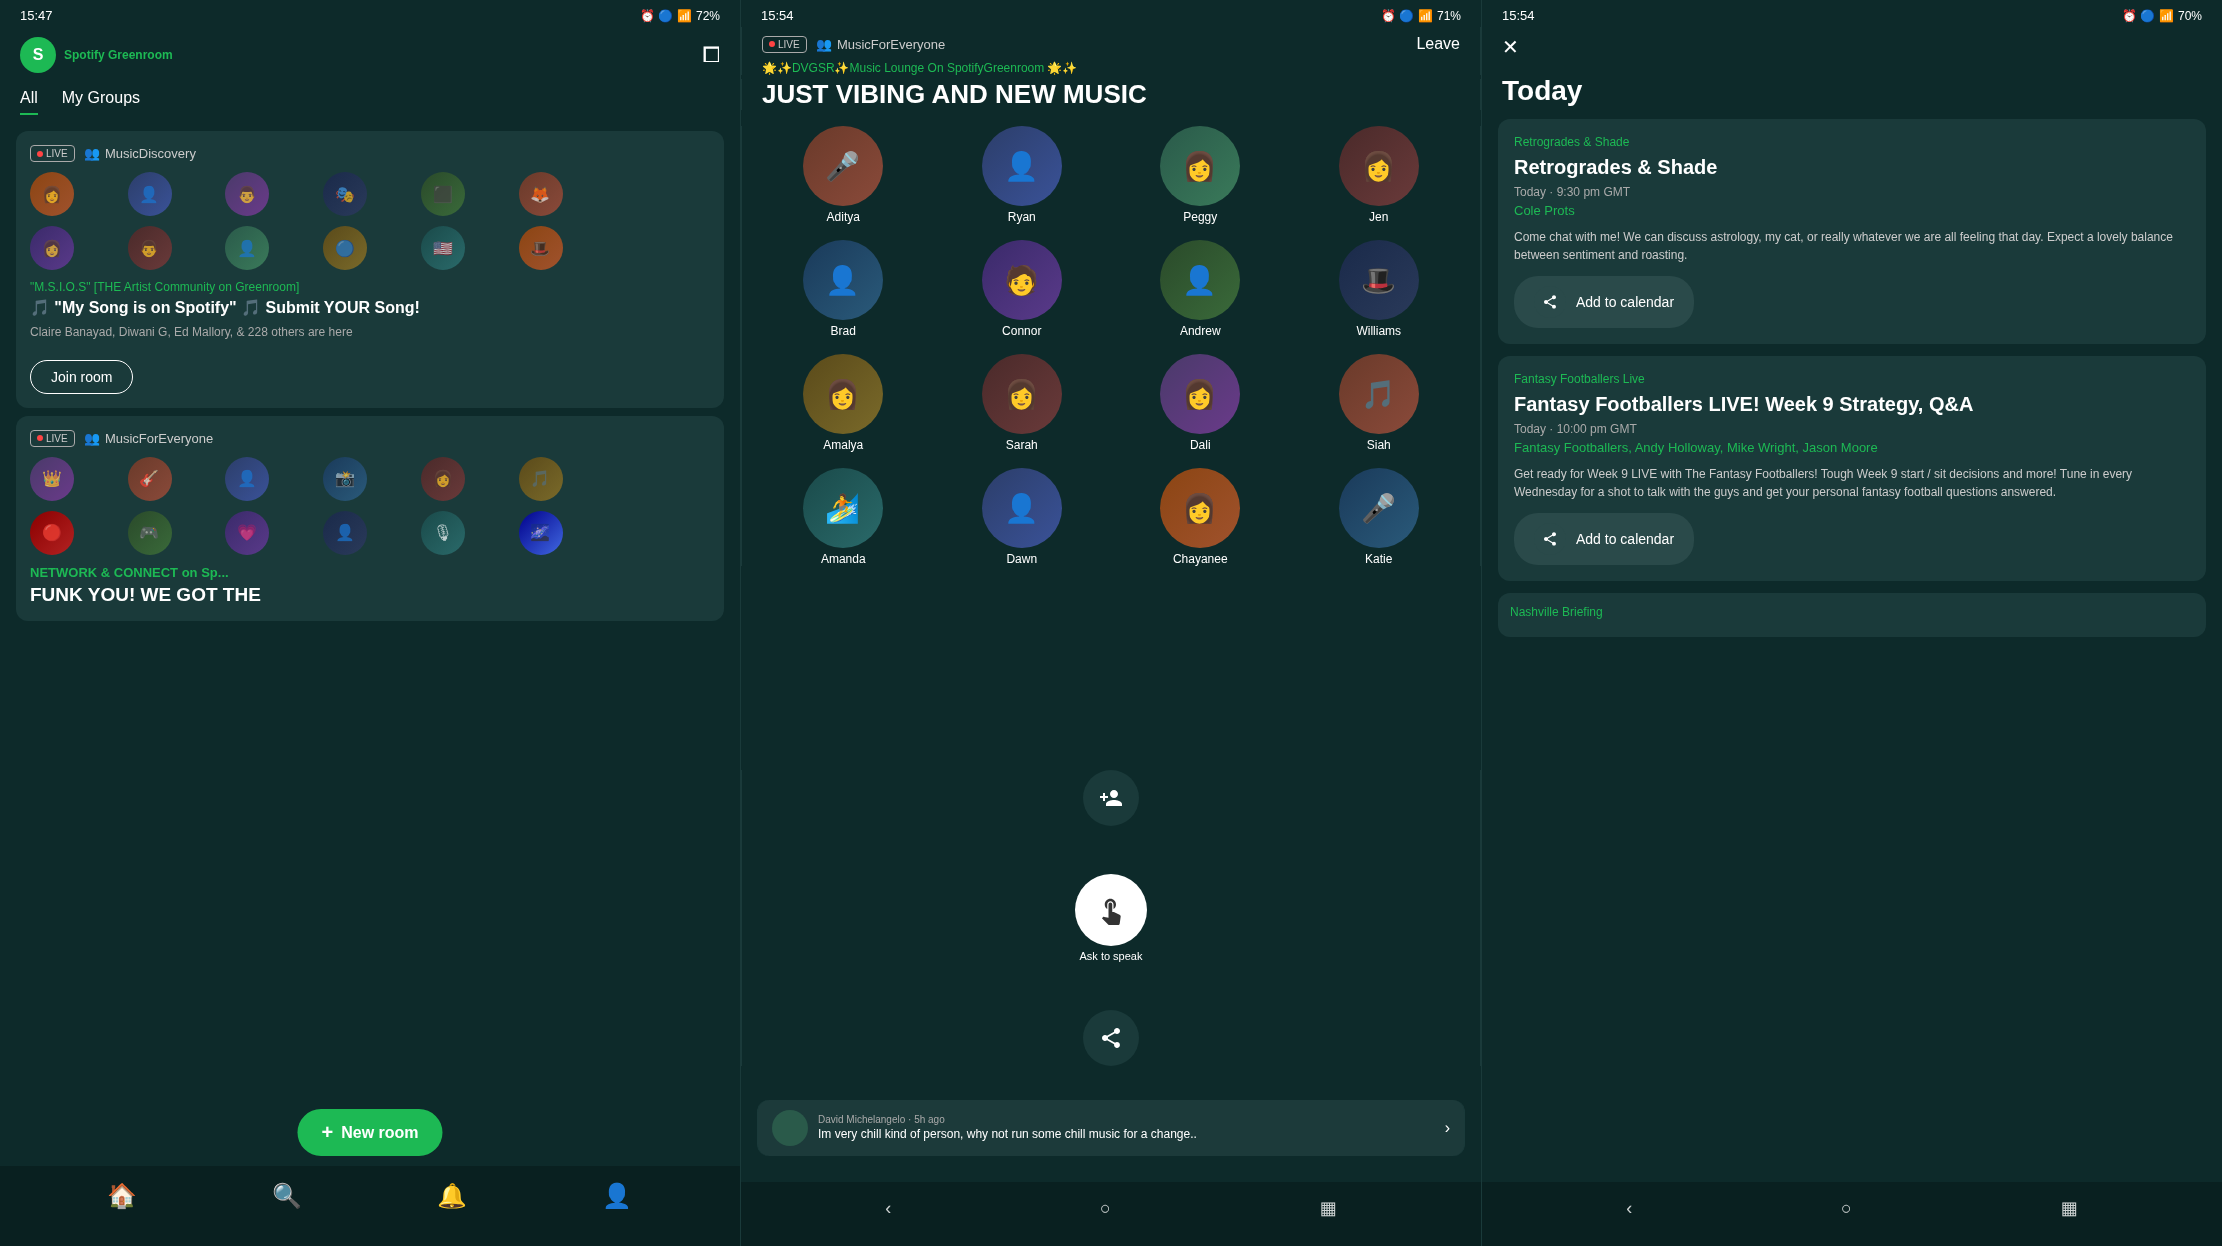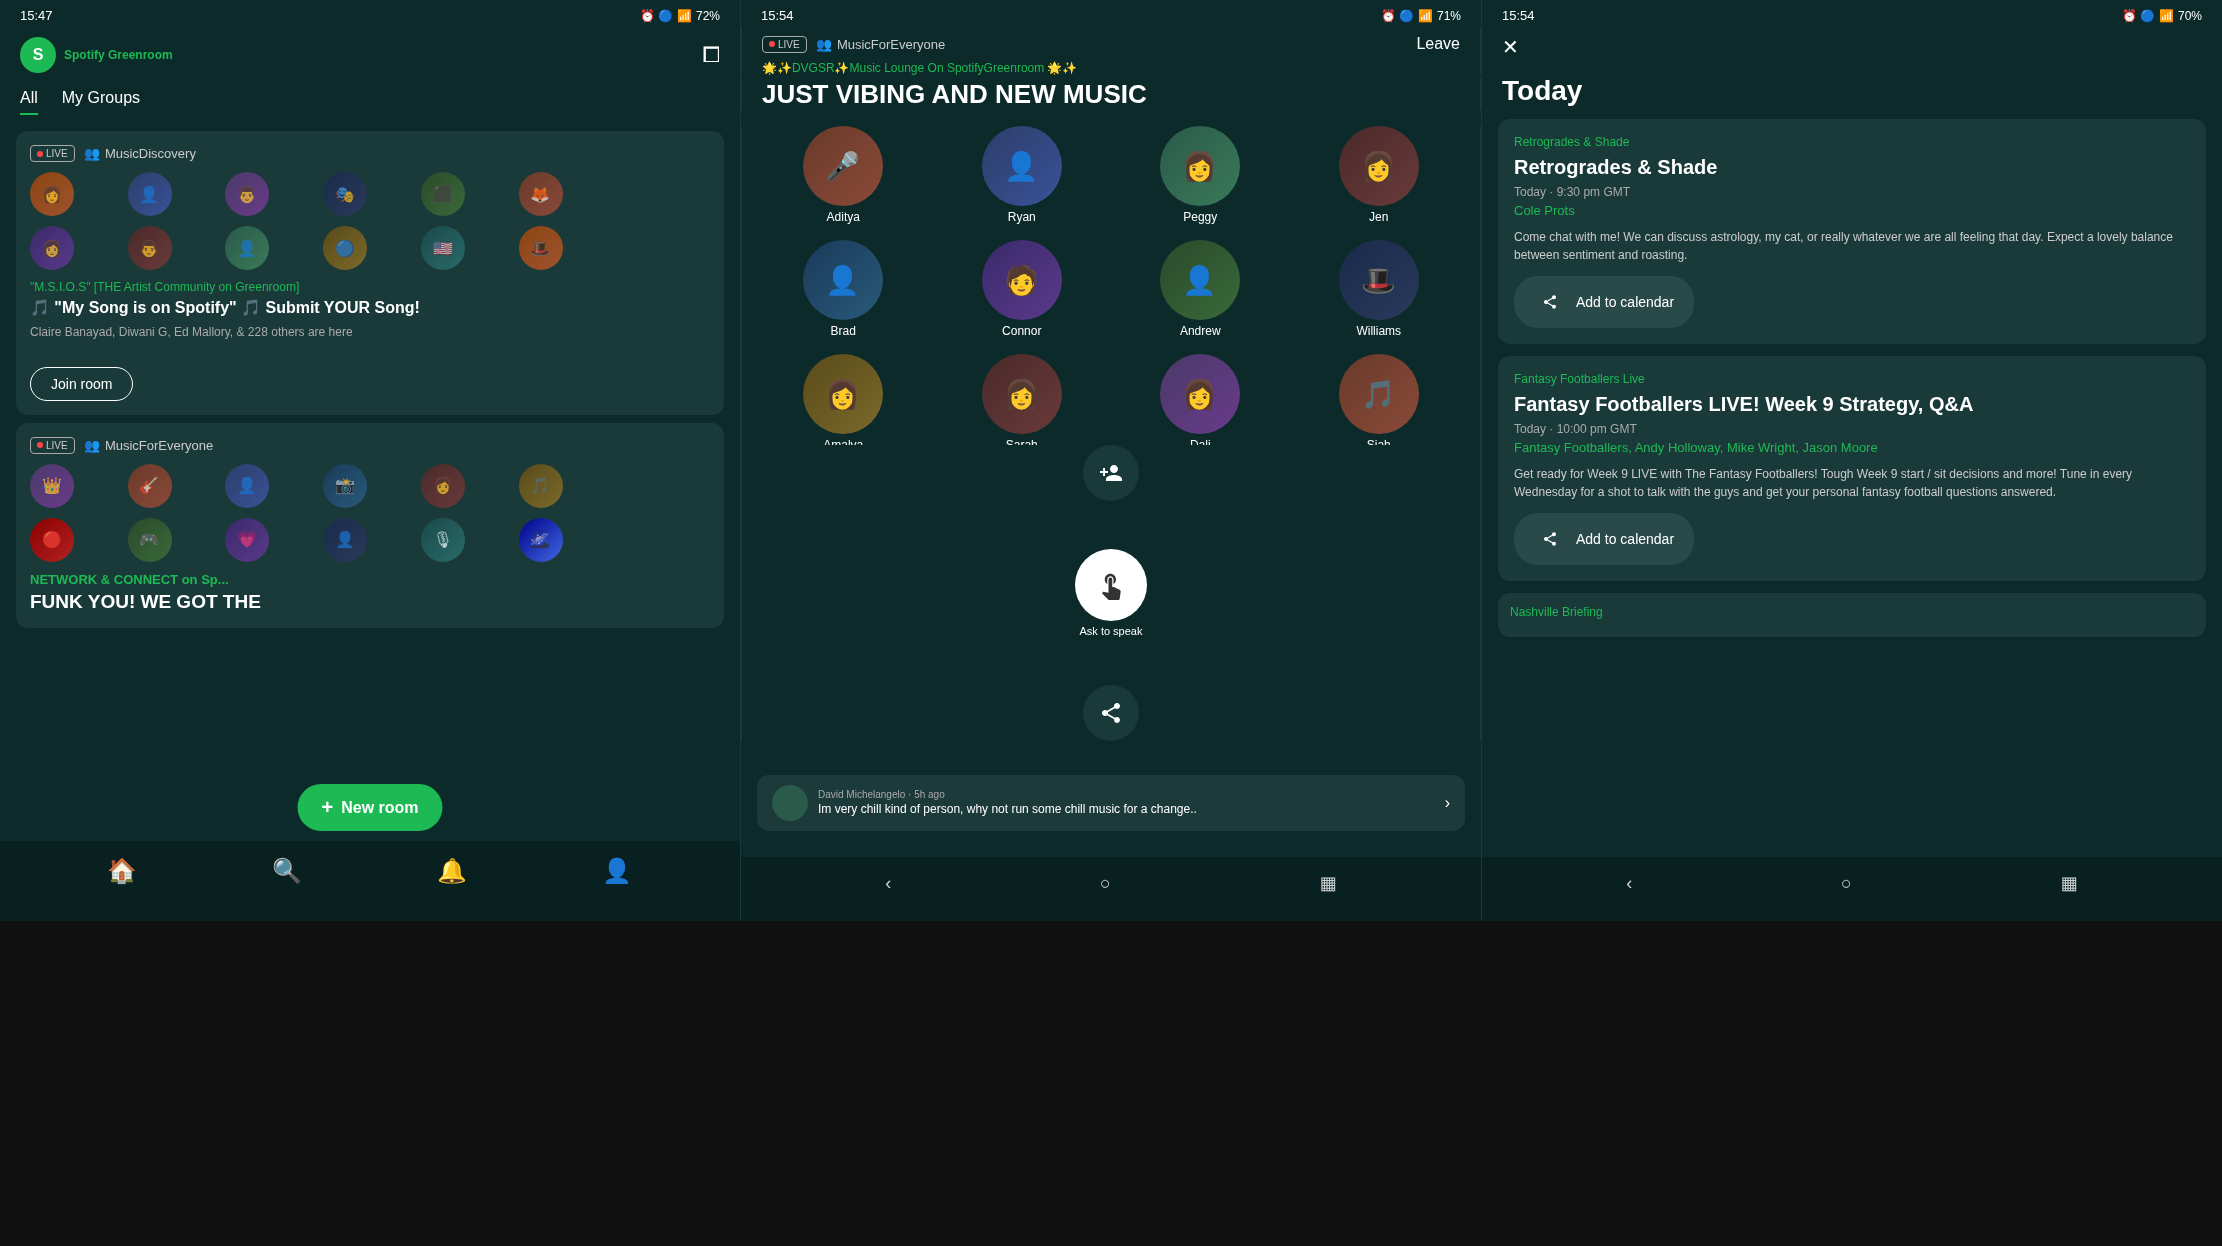--- a/index.html
+++ b/index.html
@@ -14,21 +14,21 @@
       overflow: hidden;
     }
     .phones-container {
       display: flex;
       gap: 0;
       height: 1246px;
       width: 2222px;
     }
     .phone {
       flex: 1;
-      height: 921px;
+      height: 1246px;
       position: relative;
       overflow: hidden;
     }
 
     
     .phone1 {
       background: #0d2a2a;
     }
     .phone1 .status-bar {
       display: flex;
@@ -144,21 +144,21 @@
     .phone1 .room-name {
       color: white;
       font-size: 16px;
       font-weight: 700;
       margin-bottom: 6px;
       line-height: 1.3;
     }
     .phone1 .room-members {
       color: #aaa;
       font-size: 12px;
-      margin-bottom: 28px;
+      margin-bottom: 21px;
     }
     .join-btn {
       background: transparent;
       border: 1.5px solid white;
       border-radius: 20px;
       color: white;
       padding: 8px 20px;
       font-size: 14px;
       font-weight: 500;
     }

